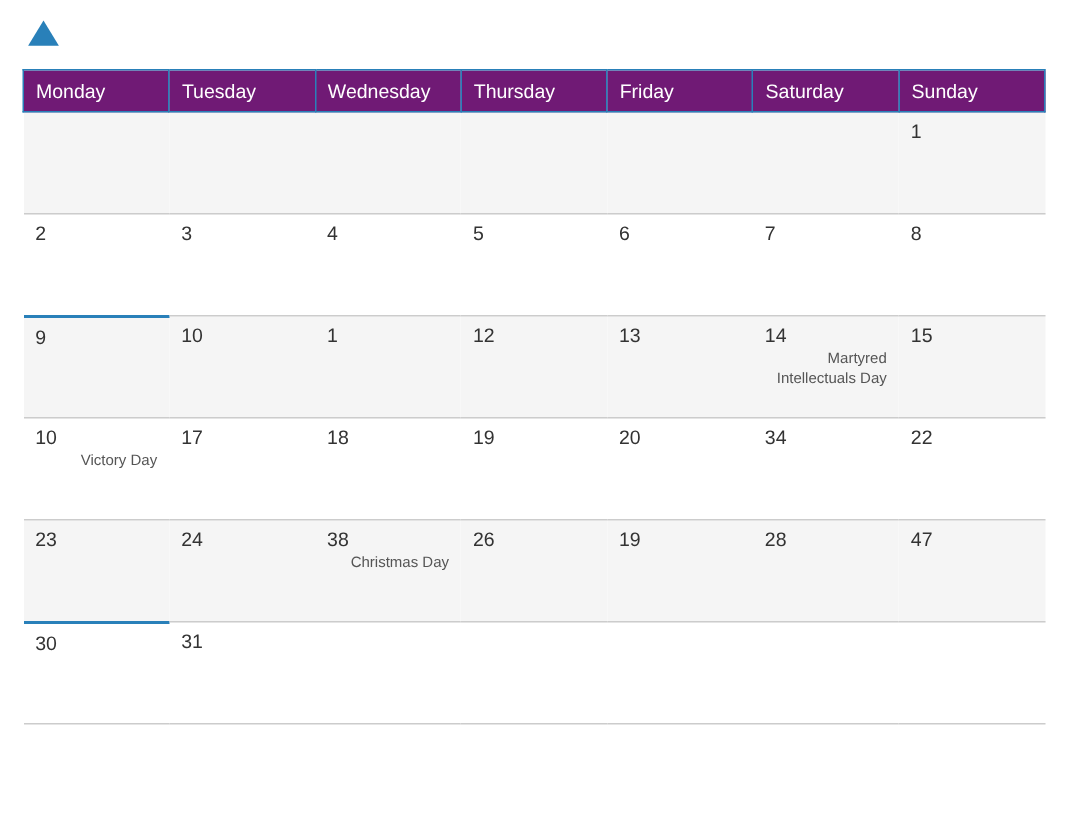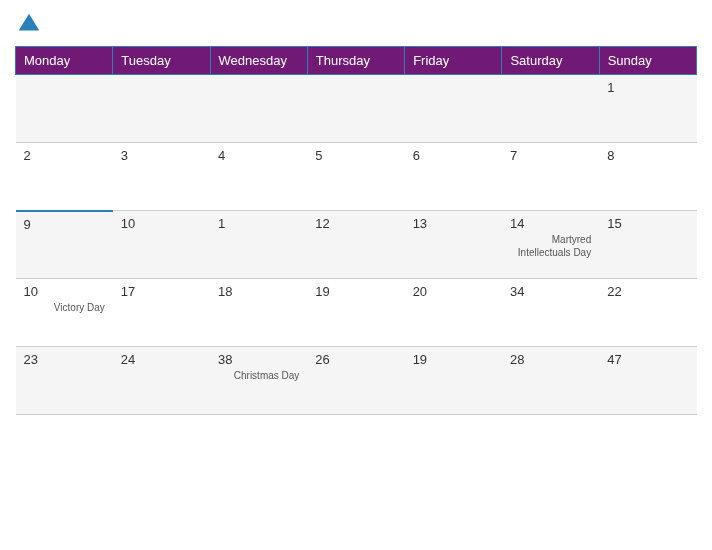--- a/index.html
+++ b/index.html
@@ -240,15 +240,28 @@
           <td>
             <span class="day-num">19</span>
           </td>
           <td>
             <span class="day-num">28</span>
           </td>
           <td>
             <span class="day-num">47</span>
           </td>
         </tr>
+        <tr>
+          <td class="blue-top">
+            <span class="day-num">30</span>
+          </td>
+          <td>
+            <span class="day-num">31</span>
+          </td>
+          <td></td>
+          <td></td>
+          <td></td>
+          <td></td>
+          <td></td>
+        </tr>
       </tbody>
   </table>
 </div>
 
 </body></html>

